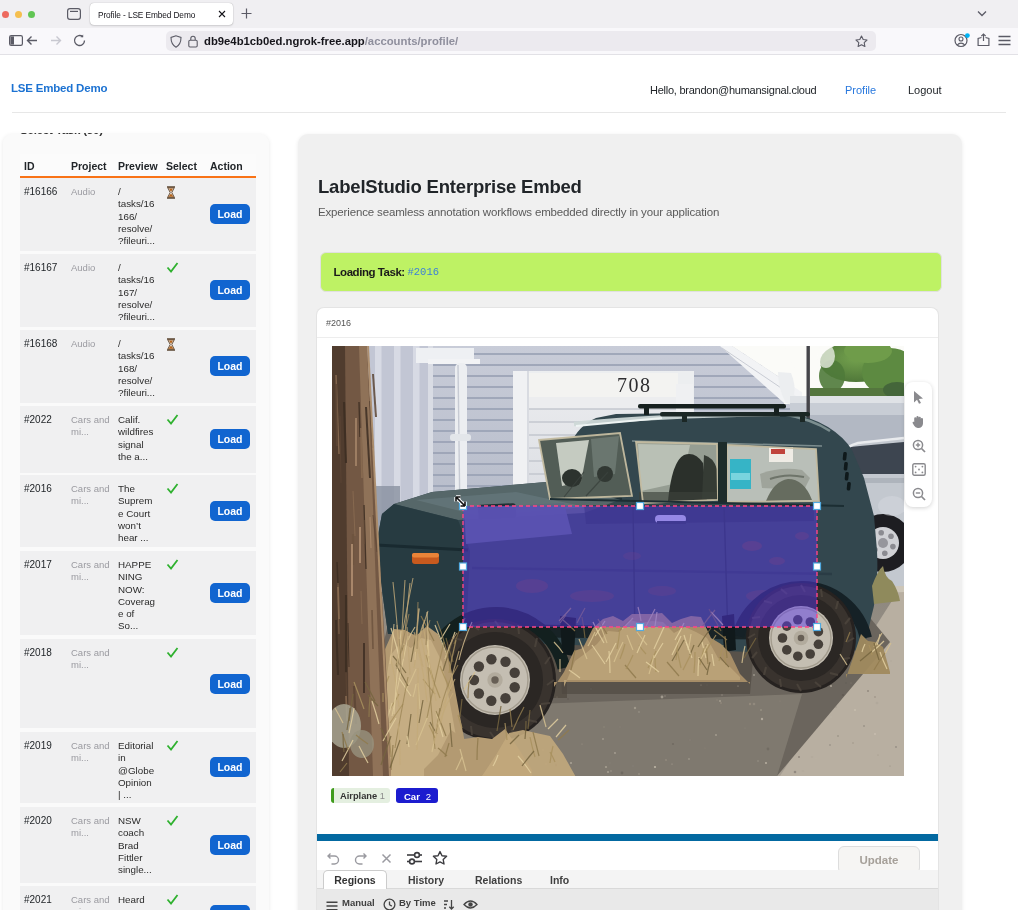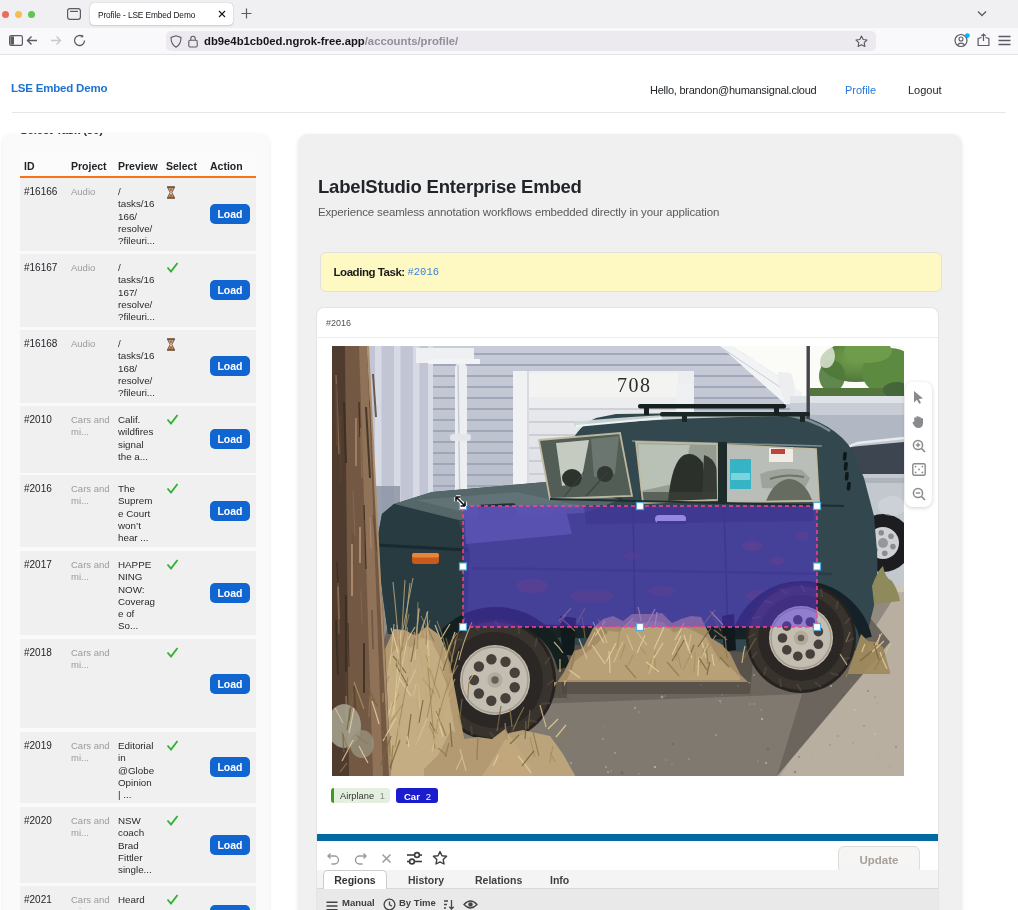--- a/index.html
+++ b/index.html
@@ -24,32 +24,32 @@
 .trow{position:absolute;left:17px;width:236px;background:#f0f0f1;overflow:hidden;font-size:9.5px}
 .tid{position:absolute;left:4px;top:8px;font-weight:normal;color:#212529;font-size:10px}
 .tproj{position:absolute;left:51px;top:8px;color:#9a9aa0;width:44px;line-height:12.3px}
 .tprev{position:absolute;left:98px;top:8px;color:#2b2b2b;width:46px;line-height:12.3px;font-size:9.8px}
 .tstat{position:absolute;left:146px;top:8px}
 .loadbtn{position:absolute;left:190px;width:40px;height:20px;background:#1165d0;border-radius:5px;color:#fff;font-weight:bold;font-size:10.5px;text-align:center;line-height:20px}
 
 #rcard{position:absolute;left:297.5px;top:133.5px;width:664px;height:790px;background:#f0f0f0;border-radius:10px;box-shadow:0 1px 4px rgba(0,0,0,.09)}
 #h1{position:absolute;left:20.5px;top:42px;font-size:18.5px;font-weight:bold;color:#212529;letter-spacing:-0.2px}
 #sub{position:absolute;left:20.5px;top:72px;font-size:11.5px;color:#5a5a5a;letter-spacing:-0.15px}
-#loadbox{position:absolute;left:22px;top:118px;width:622px;height:40px;background:#fef9c3;border:1px solid #e0e0e0;border-radius:6px}
+#loadbox{position:absolute;left:22px;top:118px;width:622px;height:40px;background:#bef264;border:1px solid #e0e0e0;border-radius:6px}
 #loadbox b{position:absolute;left:13px;top:13px;font-size:11.5px;color:#1a1a1a;letter-spacing:-0.45px}
 #loadbox code{position:absolute;left:87px;top:13.5px;font-family:"Liberation Mono",monospace;font-size:10.5px;color:#3b7fd9}
 #panel{position:absolute;left:18.5px;top:173px;width:623px;height:617px;background:#fff;border:1px solid #e4e4e4;border-radius:8px 8px 0 0;border-bottom:none}
 #panelhead{position:absolute;left:0;top:0;width:100%;height:30px;border-bottom:1px solid #ededed;font-size:9px;color:#555}
 #panelhead span{position:absolute;left:9px;top:10px}
 #photo{position:absolute;left:15px;top:38.5px;width:572px;height:430px}
 #ltool{position:absolute;left:588px;top:74.5px;width:26.5px;height:125px;background:#fff;border-radius:8px;box-shadow:0 1px 4px rgba(0,0,0,.18)}
 .chip{position:absolute;top:480px;height:15.5px;border-radius:3px;font-size:10.5px}
 #chipA{left:14px;width:59px;background:#e4efe0;color:#333}
 #chipA i{position:absolute;left:0;top:0;width:3px;height:100%;background:#3f9b1c;border-radius:3px 0 0 3px}
-#chipA b{position:absolute;left:9px;top:3px;font-weight:400;font-size:9.3px}
+#chipA b{position:absolute;left:9px;top:3px;font-weight:700;font-size:9.3px}
 #chipA u{position:absolute;right:5px;top:3px;text-decoration:none;color:#8b8b8b;font-size:9.3px}
 #chipB{left:79px;width:42px;background:#1c1ccf;color:#fff;font-weight:normal}
 #chipB b{position:absolute;left:8px;top:3px;font-size:9.5px}
 #chipB u{position:absolute;right:7px;top:3px;text-decoration:none;font-size:9.5px}
 #btoolbar{position:absolute;left:0;top:526px;width:100%;height:36px;border-top:7px solid #0369a1}
 #updbtn{position:absolute;right:18px;top:5px;width:82px;height:28px;background:#f6f5f3;border:1px solid #ddd;border-radius:6px;color:#a6a099;font-size:11.5px;font-weight:bold;text-align:center;line-height:26px}
 #tabs{position:absolute;left:0;top:562px;width:100%;height:19px;background:#f4f4f4;border-bottom:1px solid #d9d9d9}
 #tabreg{position:absolute;left:6px;top:0;width:64px;height:19px;background:#fff;border:1px solid #ccc;border-bottom:none;border-radius:5px 5px 0 0;font-size:10.5px;font-weight:bold;color:#333;text-align:center;line-height:19px;z-index:2}
 .tabl{position:absolute;top:4px;font-size:10.5px;color:#3f3f3f;font-weight:700}
 #bstrip{position:absolute;left:0;top:581px;width:100%;height:36px;background:#e9e9e9;font-size:9.5px;color:#3f3f3f;font-weight:600}
@@ -163,21 +163,21 @@
       <span class="tprev">/<br>tasks/16<br>168/<br>resolve/<br>?fileuri...</span>
       <svg class="tstat" width="10" height="13" viewBox="0 0 10 13">
         <path d="M1 1h8M1 12h8" stroke="#5a4632" stroke-width="1.6"></path>
         <path d="M1.8 1.8h6.4L5.8 6.5 8.2 11.2H1.8L4.2 6.5z" fill="none" stroke="#6b5138" stroke-width="1"></path>
         <path d="M3 2.6h4L5 6z" fill="#b5651d"></path>
         <path d="M5 7.5l2.6 3.3H2.4z" fill="#b5651d"></path>
       </svg>
       <span class="loadbtn" style="top:26px">Load</span>
     </div>
   <div class="trow" style="top:272.5px;height:67px">
-      <span class="tid">#2010</span>
+      <span class="tid">#2022</span>
       <span class="tproj">Cars and<br>mi...</span>
       <span class="tprev">Calif.<br>wildfires<br>signal<br>the a...</span>
       <svg class="tstat" width="13" height="11" viewBox="0 0 13 11">
         <path d="M1.5 5.5l3.5 4L11.5 1" fill="none" stroke="#2fb12f" stroke-width="1.8"></path>
       </svg>
       <span class="loadbtn" style="top:23px">Load</span>
     </div>
   <div class="trow" style="top:341.5px;height:72px">
       <span class="tid">#2016</span>
       <span class="tproj">Cars and<br>mi...</span>

